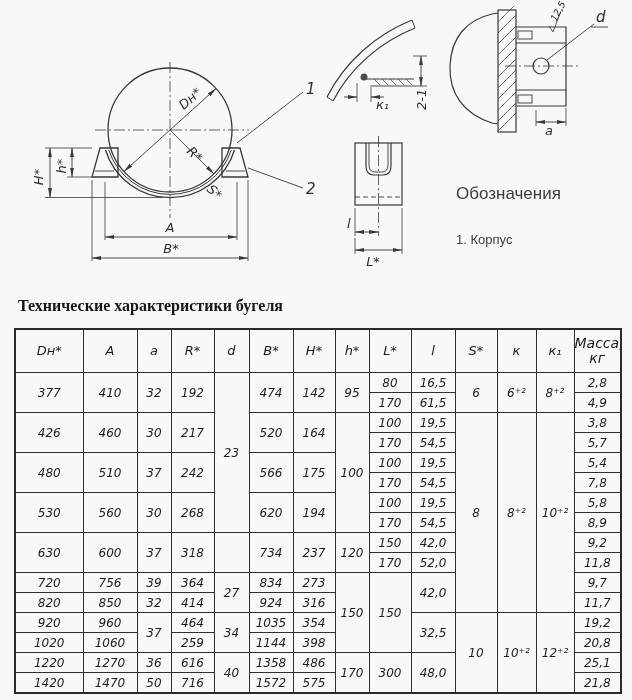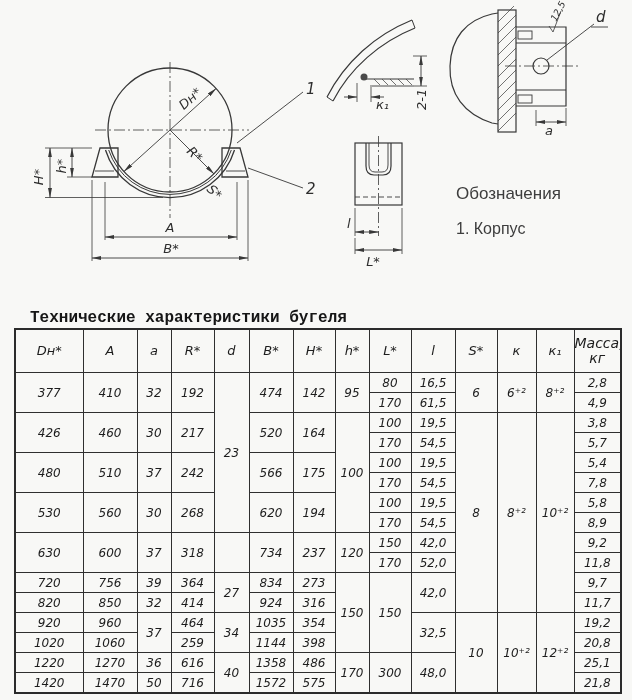--- a/index.html
+++ b/index.html
@@ -4,23 +4,23 @@
 <style>
   html,body{margin:0;padding:0;background:#e8e8e6;}
   .page{position:relative;width:632px;height:700px;background:#f8f8f6;overflow:hidden;
         font-family:"DejaVu Sans",sans-serif;color:#222;}
   .drawing{position:absolute;left:0;top:0;}
   svg text{font-family:"DejaVu Sans",sans-serif;}
   .lbl{font-style:italic;font-size:13px;fill:#2e2e2e;}
   .lbl-big{font-style:italic;font-size:15px;fill:#2e2e2e;}
   .lbl-s{font-style:italic;font-size:9.5px;fill:#2e2e2e;}
   .legend{position:absolute;left:456px;top:184px;font-family:"Liberation Sans","DejaVu Sans",sans-serif;color:#3d3d3d;}
-  .legend-heading{font-size:17px;margin:0 0 16px 0;}
-  .legend-item{font-size:16px;margin:0 0 6px 0;}
-  .title{position:absolute;left:14px;top:293px;margin:16px;font-family:Liberation Mono, monospace;
+  .legend-heading{font-size:17px;margin:0 0 28px 0;}
+  .legend-item{font-size:13px;margin:0 0 6px 0;}
+  .title{position:absolute;left:14px;top:293px;margin:4px;font-family:Liberation Serif, serif;
          font-size:16px;font-weight:bold;color:#161616;}
   .spec-table{position:absolute;left:14px;top:328px;border-collapse:collapse;table-layout:fixed;width:604px;
               font-style:italic;font-size:12px;color:#1d1d1d;}
   .spec-table th,.spec-table td{border:1px solid #2f2f2f;text-align:center;vertical-align:middle;
               padding:0;overflow:hidden;}
   .spec-table{border:2px solid #2b2b2b;}
   .spec-table th{height:42px;font-weight:normal;font-size:13px;white-space:pre-line;line-height:1.1;}
   .spec-table th.small{font-size:14px;}
   .spec-table td{height:19px;line-height:1;}
 </style>

